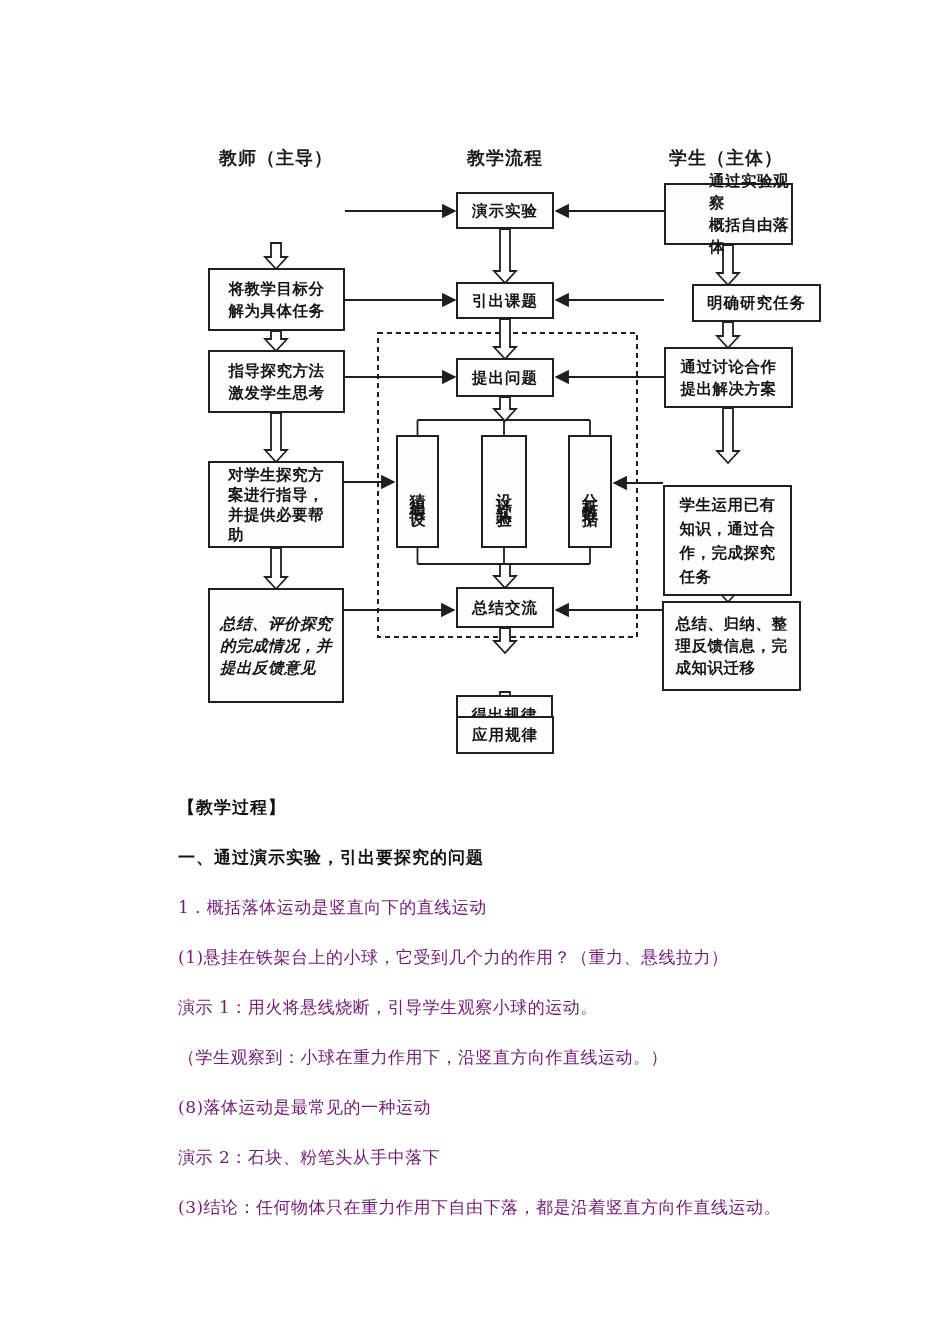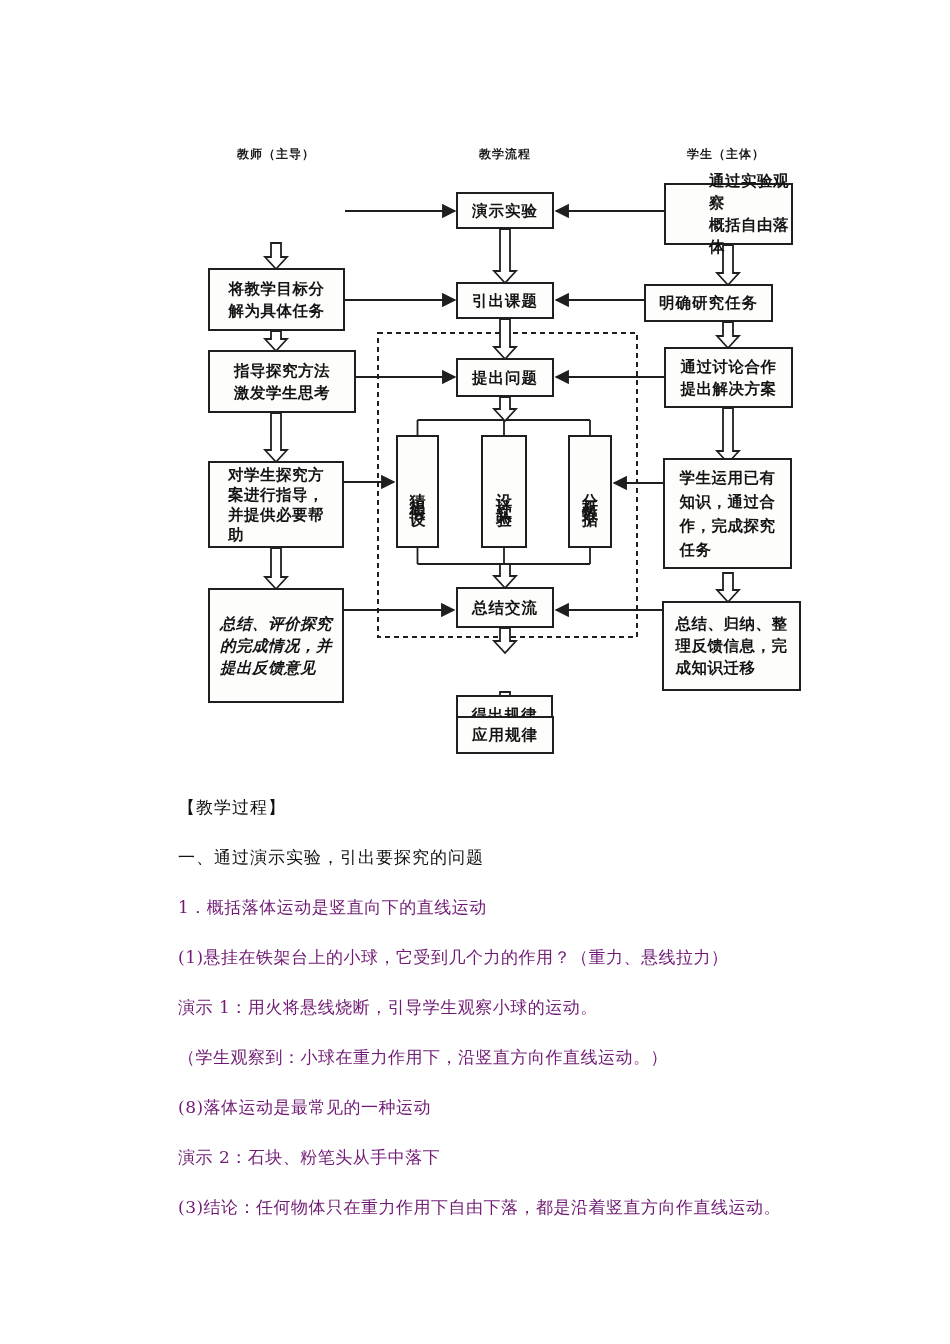--- a/index.html
+++ b/index.html
@@ -10,21 +10,21 @@
     color:#161616;
   }
   .page { position:absolute; inset:0; }
 
   
   .flowchart { position:absolute; left:0; top:0; width:950px; height:780px; }
   .connectors { position:absolute; left:0; top:0; z-index:1; }
 
   .col-header {
     position:absolute; transform:translateX(-50%);
-    font-size:12px; font-weight:bold; letter-spacing:1px;
+    font-size:18px; font-weight:bold; letter-spacing:1px;
     white-space:nowrap; z-index:3; color:#1b1b1b;
   }
 
   .fbox {
     position:absolute; z-index:2; box-sizing:border-box;
     background:#fdfdfc; border:2px solid #1f1f1f;
     display:flex; align-items:center; justify-content:center;
     font-size:15.5px; font-weight:bold; line-height:22px;
     color:#141414; white-space:pre-line; text-align:left;
     letter-spacing:0.5px;
@@ -39,21 +39,21 @@
 
   
   .doc { position:absolute; left:178px; top:799px; width:720px; z-index:2; }
   .doc p {
     margin:0 0 33px 0; font-size:17px; line-height:17px;
     letter-spacing:0.5px; white-space:nowrap;
     font-family:"DejaVu Serif", serif; color:#701a75;
   }
   .doc p.bh {
     font-family:"DejaVu Sans", sans-serif;
-    font-weight:normal; letter-spacing:1px; color:#111;
+    font-weight:bold; letter-spacing:1px; color:#111;
   }
 </style>
 </head>
 <body>
 
 <div class="page">
 
   <div class="flowchart">
 
     <svg class="connectors" width="950" height="780">
@@ -97,21 +97,21 @@
         <polygon points="723,573 723,590 717,590 728,602 739,590 733,590 733,573"></polygon>
       </g>
     </svg>
 
     <div class="col-header" style="left:276px; top:146px;">教师（主导）</div>
     <div class="col-header" style="left:505px; top:146px;">教学流程</div>
     <div class="col-header" style="left:726px; top:146px;">学生（主体）</div>
 
     <div class="fbox" style="left:208px; top:268px; width:137px; height:63px;">将教学目标分
 解为具体任务</div>
-    <div class="fbox" style="left:208px; top:350px; width:148px; height:63px;">指导探究方法
+    <div class="fbox" style="left:208px; top:350px; width:137px; height:63px;">指导探究方法
 激发学生思考</div>
     <div class="fbox tight" style="left:208px; top:461px; width:136px; height:87px;">对学生探究方
 案进行指导，
 并提供必要帮
 助</div>
     <div class="fbox" style="left:208px; top:588px; width:136px; height:115px;font-style:italic;">总结、评价探究
 的完成情况，并
 提出反馈意见</div>
 
     <div class="fbox center" style="left:456px; top:192px; width:98px; height:37px;">演示实验</div>
@@ -119,24 +119,24 @@
     <div class="fbox center" style="left:456px; top:358px; width:98px; height:39px;">提出问题</div>
     <div class="fbox vert" style="left:396px; top:435px; width:43px; height:113px;">猜想假设</div>
     <div class="fbox vert" style="left:481px; top:435px; width:46px; height:113px;">设计实验</div>
     <div class="fbox vert" style="left:568px; top:435px; width:44px; height:113px;">分析数据</div>
     <div class="fbox center" style="left:456px; top:587px; width:98px; height:41px;">总结交流</div>
     <div class="fbox center" style="left:456px; top:652px; width:97px; height:40px;margin-top:43px;">得出规律</div>
     <div class="fbox center" style="left:456px; top:716px; width:98px; height:38px;">应用规律</div>
 
     <div class="fbox" style="left:664px; top:183px; width:129px; height:62px;padding-left:43px;">通过实验观察
 概括自由落体</div>
-    <div class="fbox center" style="left:644px; top:284px; width:129px; height:38px;">明确研究任务</div>
+    <div class="fbox center" style="left:692px; top:284px; width:129px; height:38px;">明确研究任务</div>
     <div class="fbox" style="left:664px; top:347px; width:129px; height:61px;">通过讨论合作
 提出解决方案</div>
-    <div class="fbox loose" style="left:663px; top:458px; width:129px; height:111px;">学生运用已有
+    <div class="fbox loose" style="left:663px; top:485px; width:129px; height:111px;">学生运用已有
 知识，通过合
 作，完成探究
 任务</div>
     <div class="fbox" style="left:662px; top:601px; width:139px; height:90px;">总结、归纳、整
 理反馈信息，完
 成知识迁移</div>
   </div>
 
   <div class="doc">
     <p class="bh">【教学过程】</p>

